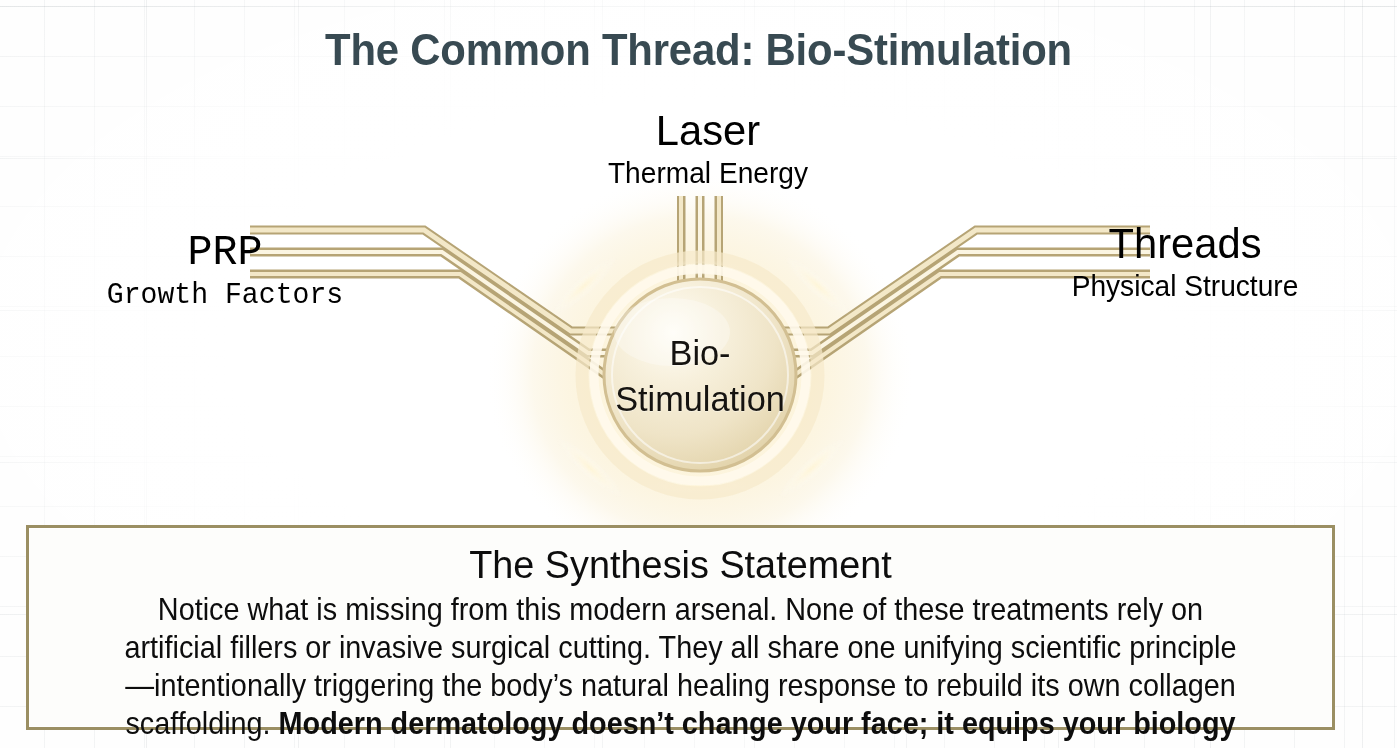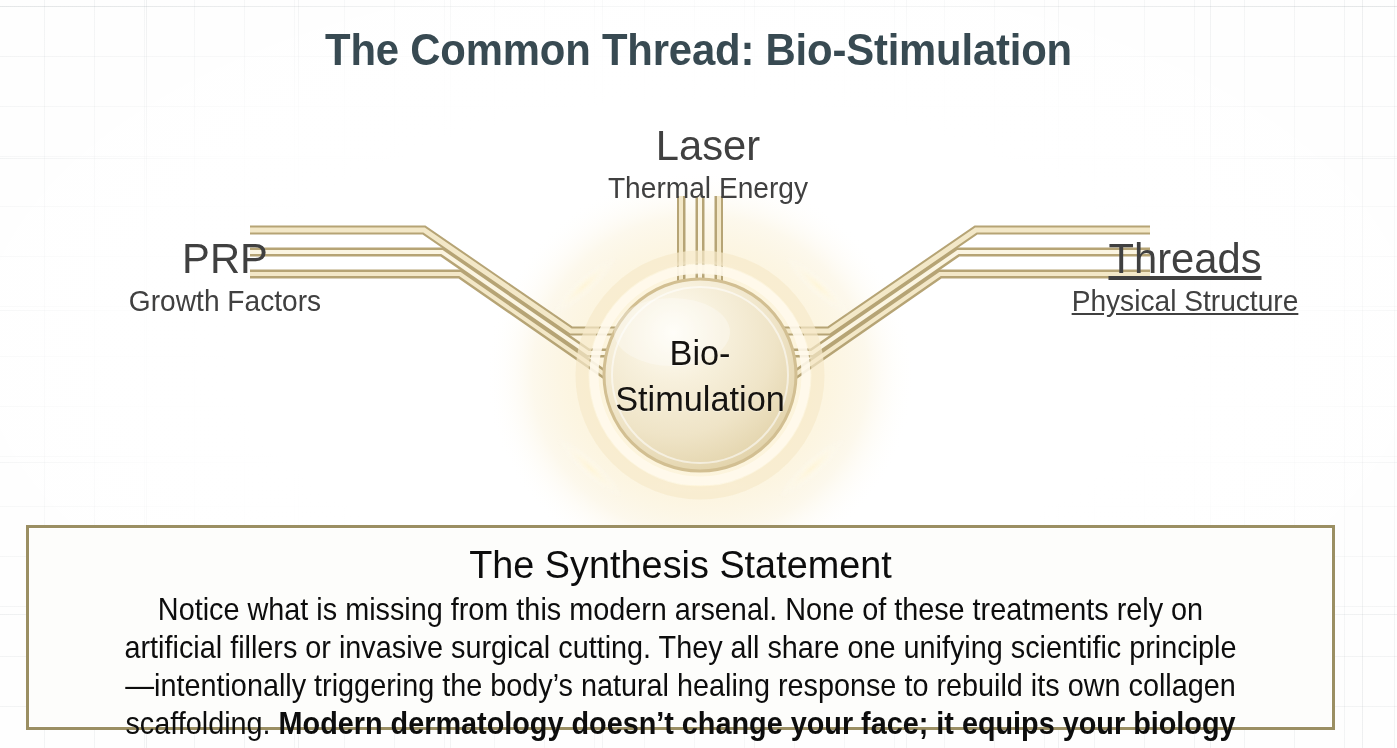--- a/index.html
+++ b/index.html
@@ -34,33 +34,33 @@
     position:absolute;left:0;right:0;top:22px;
     text-align:center;
     font-size:45px;line-height:56px;font-weight:bold;
     letter-spacing:-0.2px;
     color:#384a52;
     font-family:"Liberation Sans","DejaVu Sans",sans-serif;
     transform:scaleX(0.93);
   }
 
   
-  .node-label{position:absolute;text-align:center;color:#404040;margin-top:15px;}
+  .node-label{position:absolute;text-align:center;color:#000000;}
   .node-label .nl-main{
     display:block;font-size:43px;line-height:50px;font-weight:normal;
     transform:scaleX(0.97);
   }
   .node-label .nl-sub{
     display:block;font-size:29px;line-height:36px;font-weight:normal;
     transform:scaleX(0.97);
   }
 
   #label-laser{left:498px;top:105px;width:420px;}
-  #label-prp{left:85px;top:218px;width:280px;}
-  #label-threads{left:1040px;top:218px;width:290px;text-decoration:underline;}
+  #label-prp{left:85px;top:228px;width:280px;font-family:Liberation Mono, monospace;}
+  #label-threads{left:1040px;top:218px;width:290px;}
 
   
   #diagram{position:absolute;left:0;top:0;width:1397px;height:560px;}
 
   
   .orb-text{
     position:absolute;left:600px;top:330px;width:200px;
     text-align:center;color:#151310;
     font-size:35px;line-height:46px;font-weight:normal;
     transform:scaleX(0.98);

